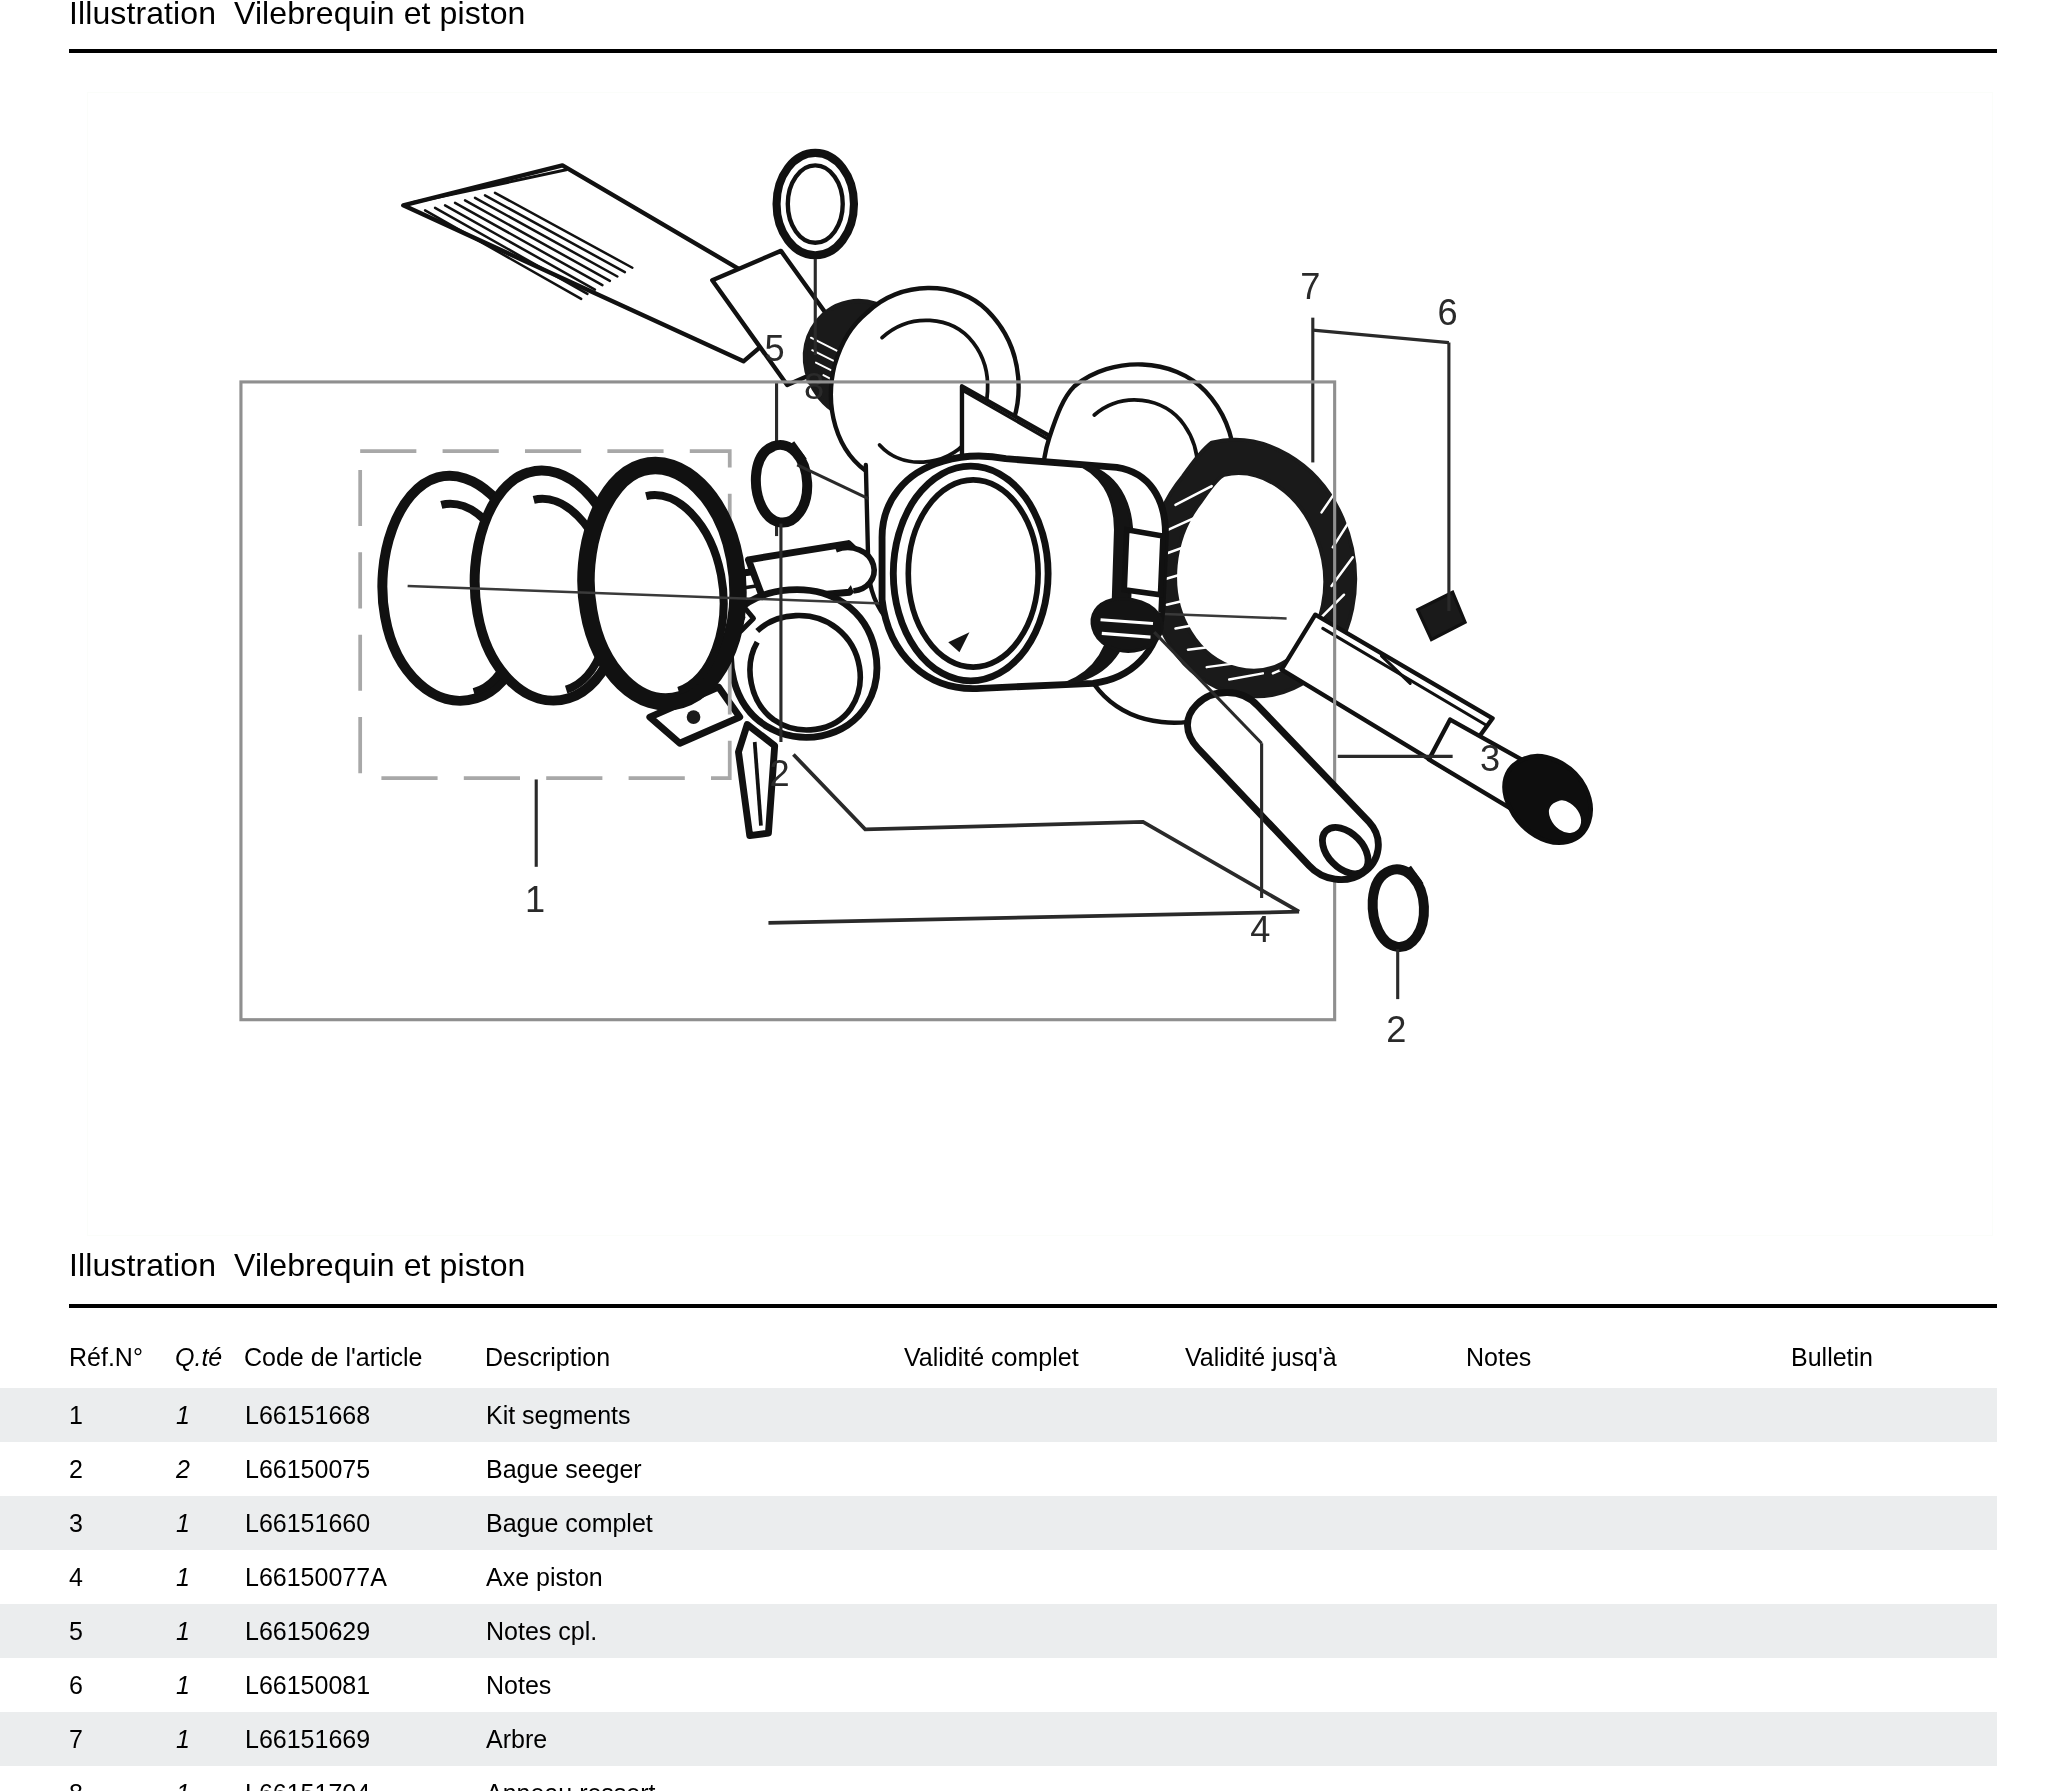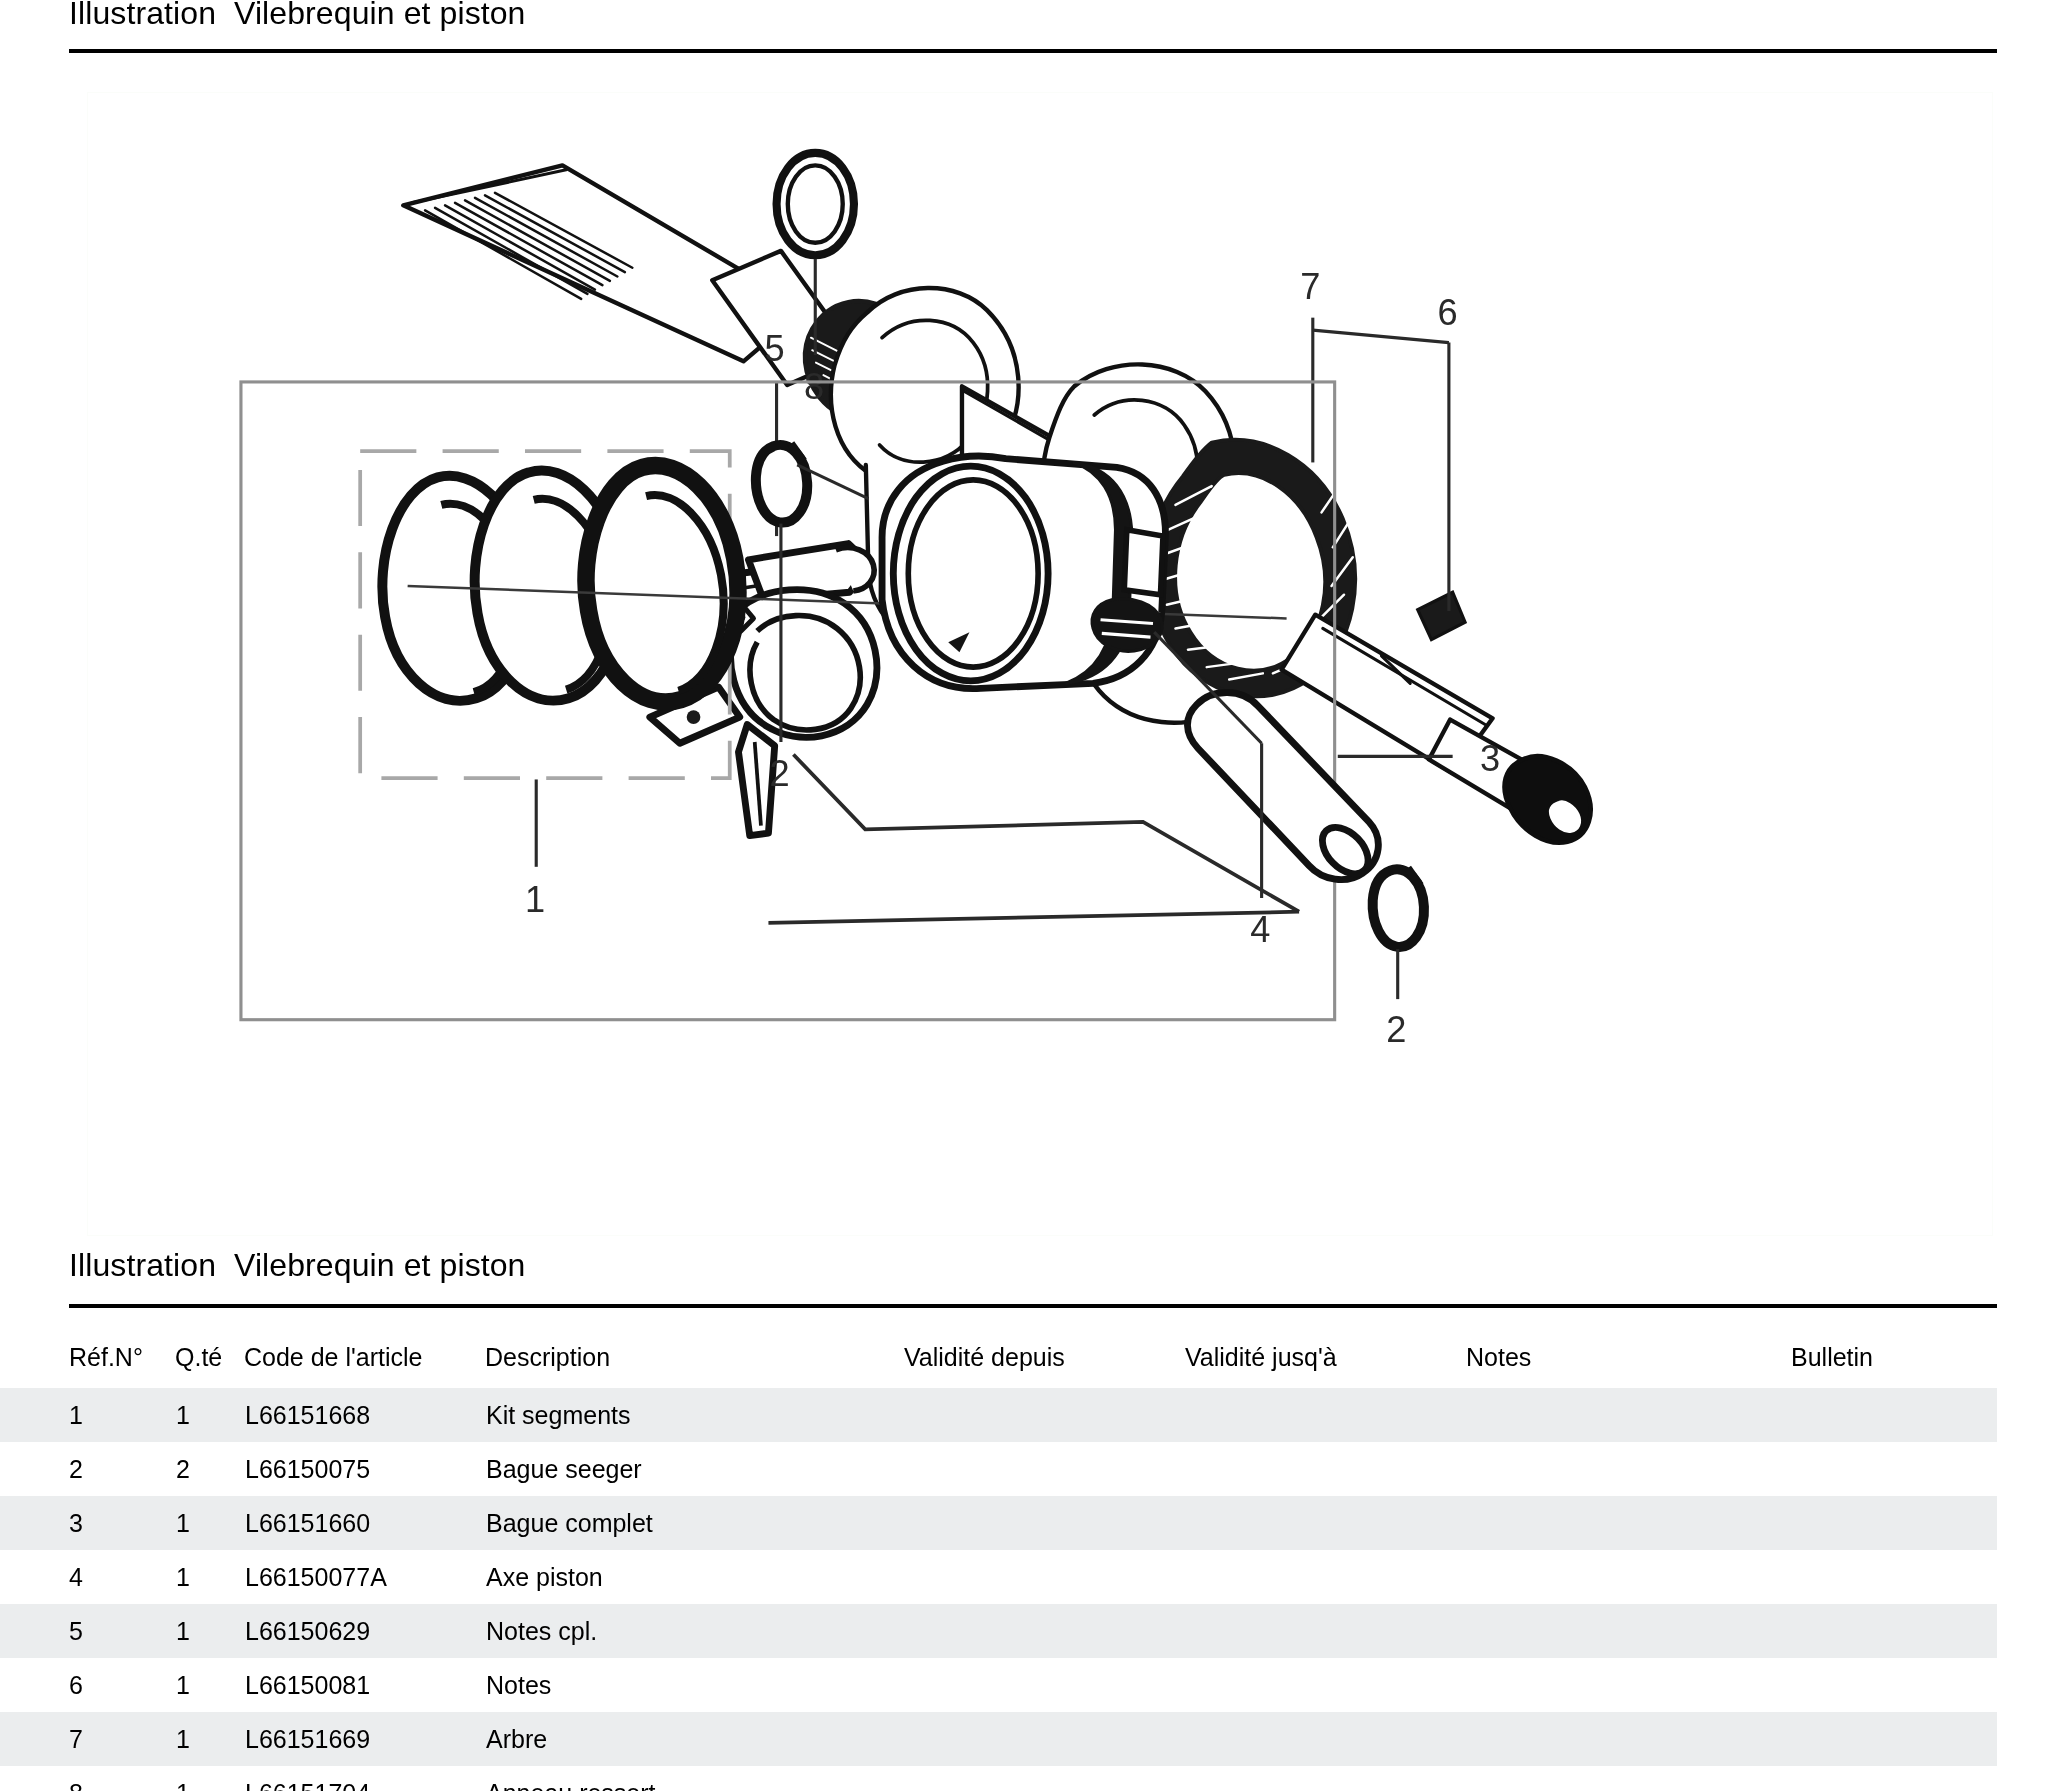--- a/index.html
+++ b/index.html
@@ -96,21 +96,21 @@
     font-weight: 400;
     text-align: left;
     height: 52px;
     vertical-align: middle;
     white-space: nowrap;
   }
   .ptable tbody tr.odd {
     background: #ebedee;
   }
   .c-ref   { width: 106px; padding-left: 69px !important; }
-  .c-qty   { width: 69px; }
+  .c-qty   { width: 69px; font-style: italic; }
   .c-code  { width: 241px; }
   .c-desc  { width: 419px; }
   .c-vdep  { width: 281px; }
   .c-vjus  { width: 281px; }
   .c-notes { width: 325px; }
   .c-bull  { width: 206px; }
 </style>
 </head>
 <body>
 
@@ -364,21 +364,21 @@
 <div id="rule-bottom"></div>
 
 <div id="parts-table">
   <table class="ptable">
     <thead>
       <tr>
         <th class="c-ref">Réf.N°</th>
         <th class="c-qty">Q.té</th>
         <th class="c-code">Code de l'article</th>
         <th class="c-desc">Description</th>
-        <th class="c-vdep">Validité depuis</th>
+        <th class="c-vdep">Validité complet</th>
         <th class="c-vjus">Validité jusq'à</th>
         <th class="c-notes">Notes</th>
         <th class="c-bull">Bulletin</th>
       </tr>
     </thead>
     <tbody id="parts-table-body">
         <tr class="odd">
           <td class="c-ref">1</td>
           <td class="c-qty">1</td>
           <td class="c-code">L66151668</td>

